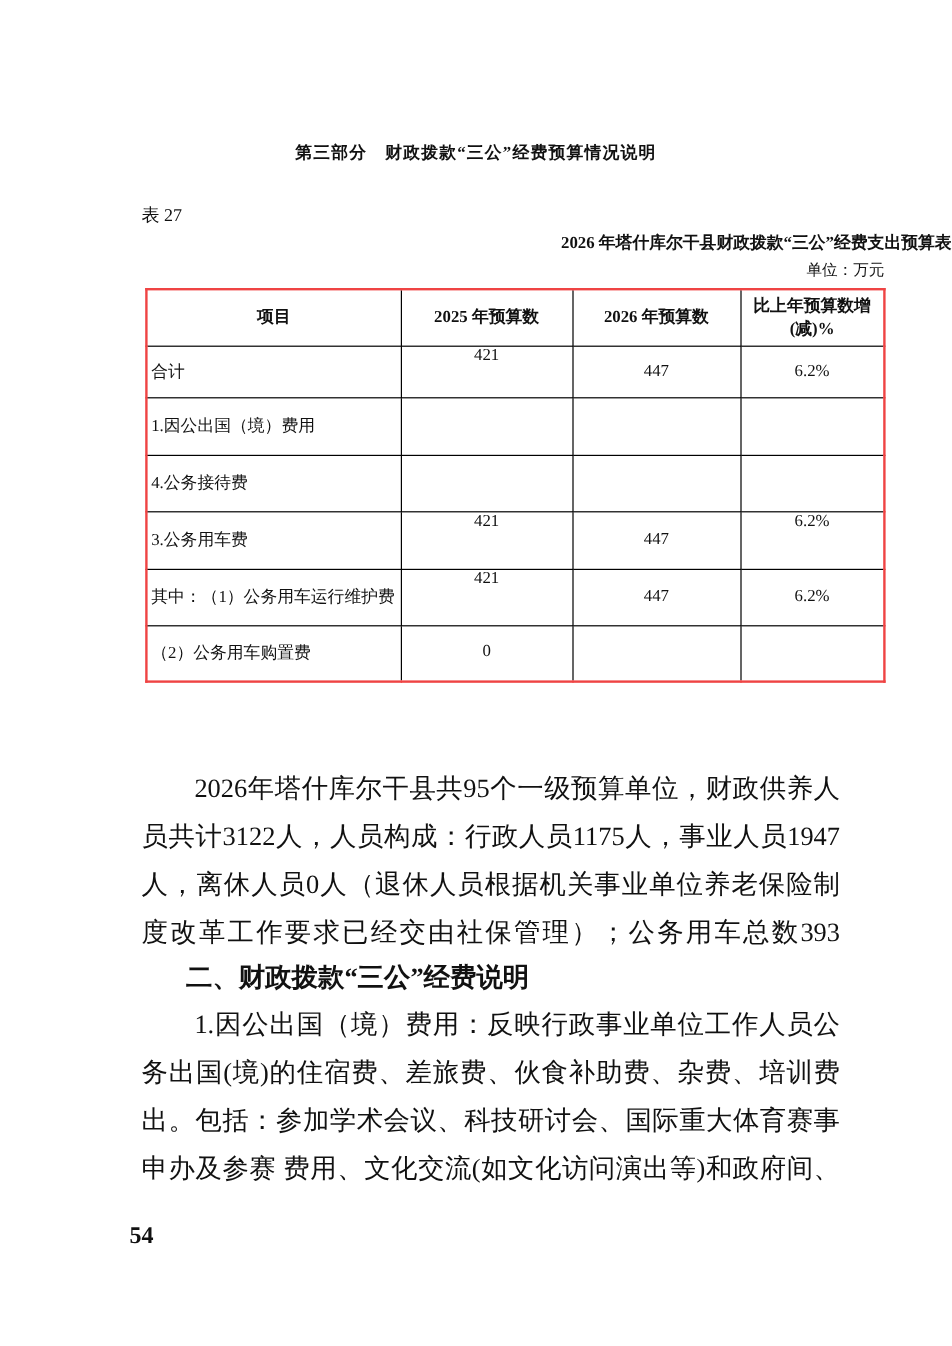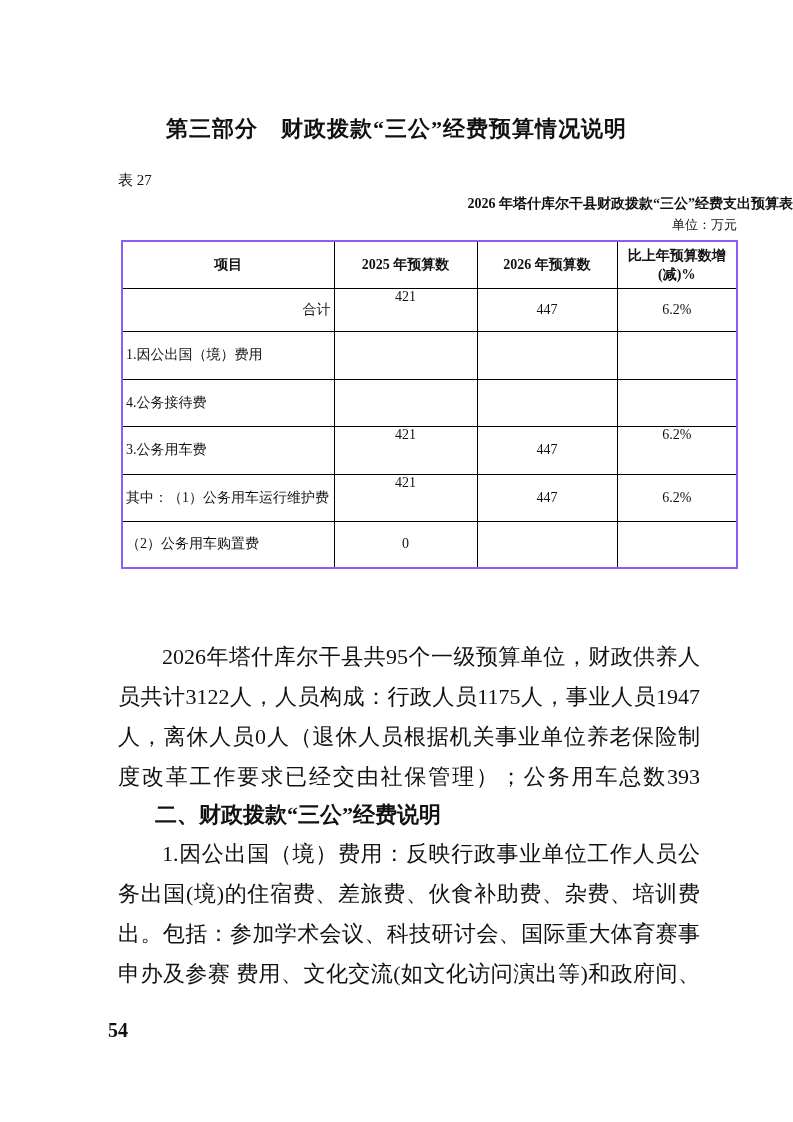--- a/index.html
+++ b/index.html
@@ -6,53 +6,53 @@
   .page{
     position:relative;
     width:793px;height:1122px;
     background:#ffffff;
     font-family:"Liberation Serif","DejaVu Serif",serif;
     color:#111111;
     overflow:hidden;
   }
   .doc-title{
     position:absolute;top:114px;left:0;width:793px;
-    text-align:center;font-size:22px;font-weight:bold;
+    text-align:center;font-size:14px;font-weight:bold;
     letter-spacing:1px;line-height:30px;margin:0;
   }
   .table-label{
     position:absolute;top:171px;left:118px;
     font-size:15px;line-height:18px;
   }
   .table-caption{
     position:absolute;top:194px;left:0;width:793px;
     text-align:right;font-size:14px;font-weight:bold;line-height:20px;
   }
   .unit-note{
     position:absolute;top:217px;right:56px;
     font-size:13px;line-height:16px;margin-left:32px;
   }
   table.budget{
     position:absolute;top:240px;left:121px;
     width:615px;border-collapse:collapse;table-layout:fixed;
-    border:2px solid #8b5cf6;
+    border:2px solid #ef4444;
   }
   table.budget th,table.budget td{
     border:1px solid #000;
     font-size:14px;font-weight:normal;
     padding:0 3px;
     overflow:hidden;
   }
   table.budget thead th{
     font-weight:bold;text-align:center;vertical-align:middle;
     line-height:19px;
   }
   .hdr-wrap{display:inline-block;width:104px;line-height:19px;}
   td.c-item{text-align:left;vertical-align:middle;padding-left:3px;}
-  td.c-item.center{text-align:right;}
+  td.c-item.center{text-align:left;}
   td.c-item.indent2{}
   td.c-val{text-align:center;vertical-align:middle;}
   td.vt{vertical-align:top;padding-top:3px;}
   .section-heading{
     position:absolute;left:118px;width:620px;
     font-size:22px;font-weight:bold;line-height:27px;
     text-indent:37px;margin:0;
   }
   .heading-1{top:601px;}
   .heading-2{top:801px;}

